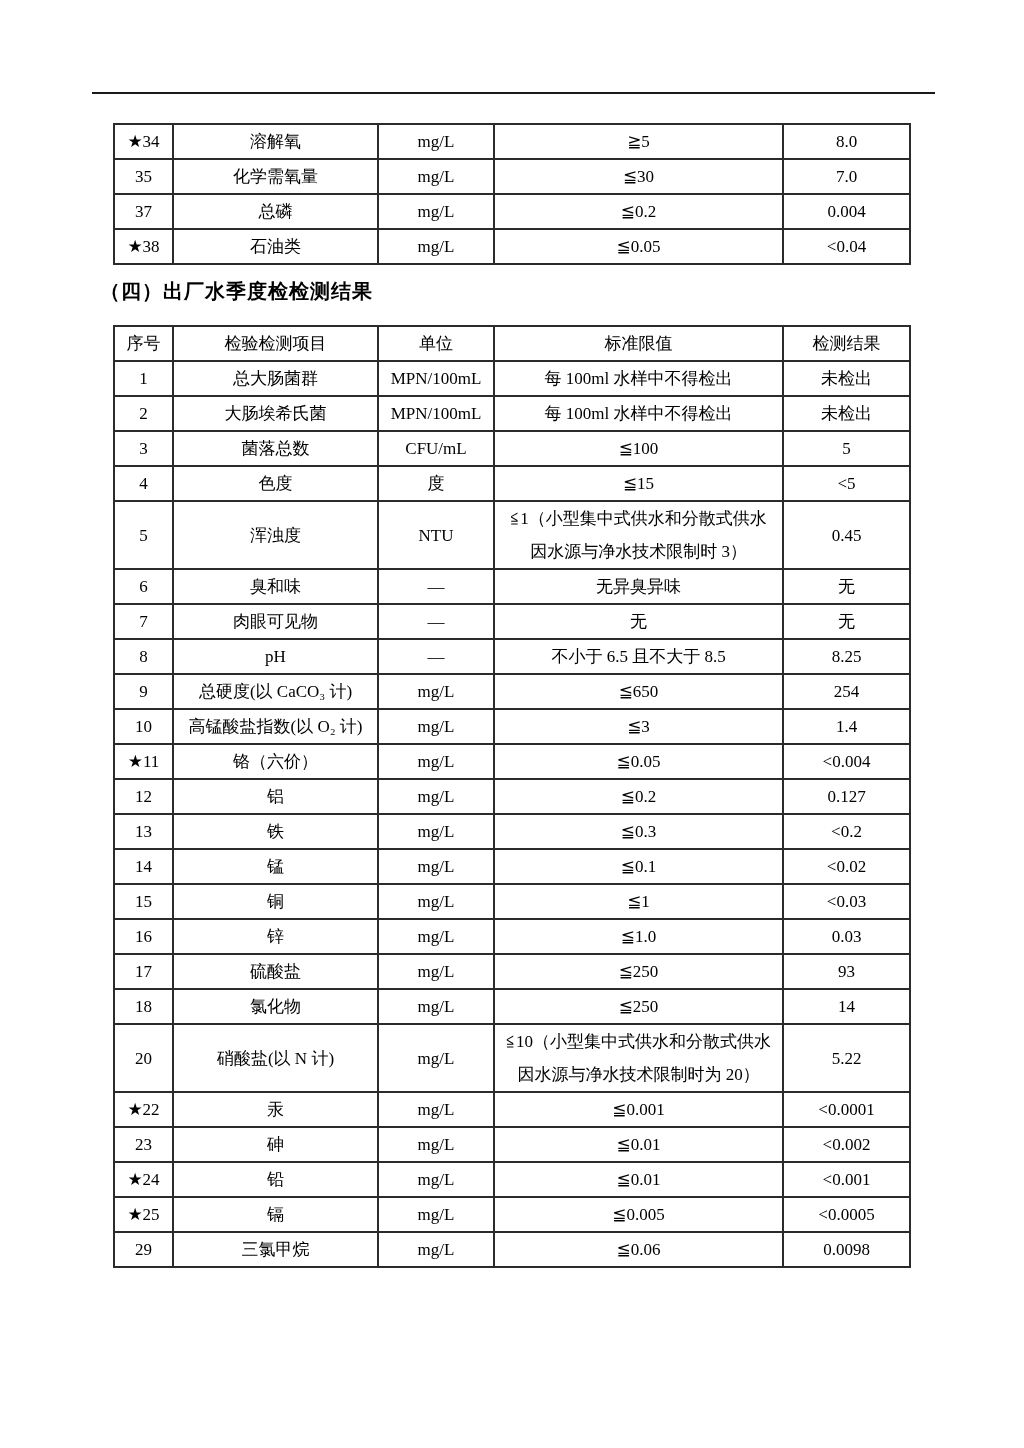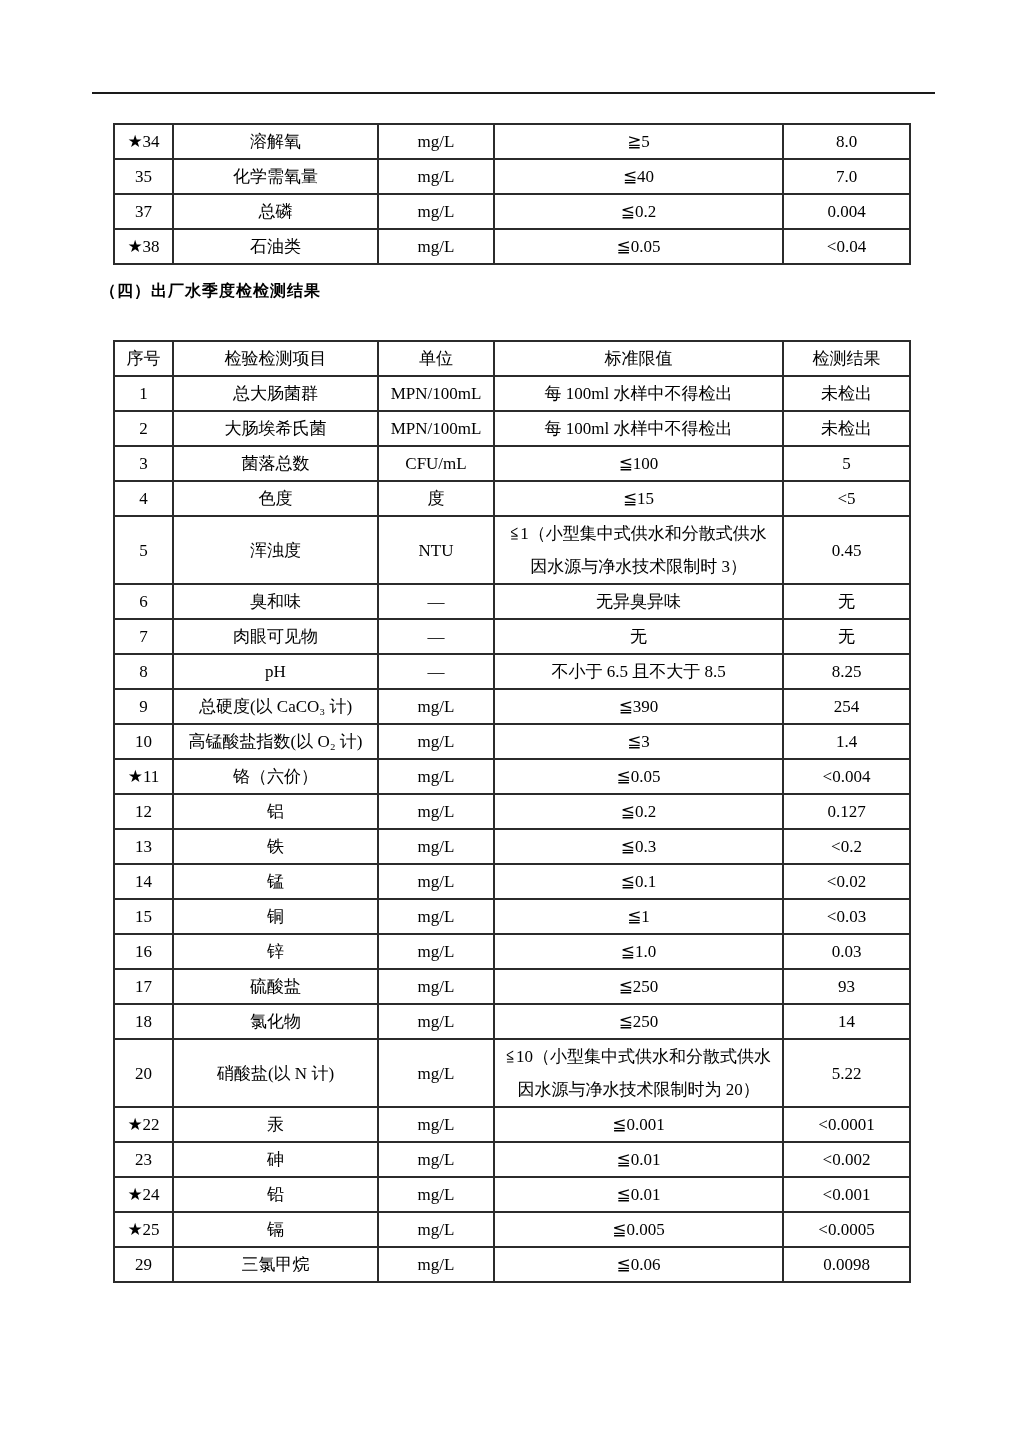--- a/index.html
+++ b/index.html
@@ -43,22 +43,22 @@
     padding: 0 8px;
     font-weight: normal;
     overflow: hidden;
   }
   col.c-no    { width: 59px;  }
   col.c-item  { width: 205px; }
   col.c-unit  { width: 116px; }
   col.c-limit { width: 289px; }
   col.c-result{ width: 127px; }
   .section-heading {
-    margin: 13px 0 36px -13px;
-    font-size: 16px;
+    margin: 13px 0 21px -13px;
+    font-size: 20px;
     line-height: 26px;
     font-weight: 700;
     letter-spacing: 1px;
   }
 </style>
 </head>
 <body>
 
 <div class="header-rule"></div>
 
@@ -79,21 +79,21 @@
           <td>溶解氧</td>
           <td>mg/L</td>
           <td>≧5</td>
           <td>8.0</td>
         </tr>
 
         <tr>
           <td>35</td>
           <td>化学需氧量</td>
           <td>mg/L</td>
-          <td>≦40</td>
+          <td>≦30</td>
           <td>7.0</td>
         </tr>
 
 
         <tr>
           <td>37</td>
           <td>总磷</td>
           <td>mg/L</td>
           <td>≦0.2</td>
           <td>0.004</td>
@@ -191,21 +191,21 @@
           <td>pH</td>
           <td>—</td>
           <td>不小于 6.5 且不大于 8.5</td>
           <td>8.25</td>
         </tr>
 
         <tr>
           <td>9</td>
           <td>总硬度(以 CaCO₃ 计)</td>
           <td>mg/L</td>
-          <td>≦390</td>
+          <td>≦650</td>
           <td>254</td>
         </tr>
 
         <tr>
           <td>10</td>
           <td>高锰酸盐指数(以 O₂ 计)</td>
           <td>mg/L</td>
           <td>≦3</td>
           <td>1.4</td>
         </tr>

